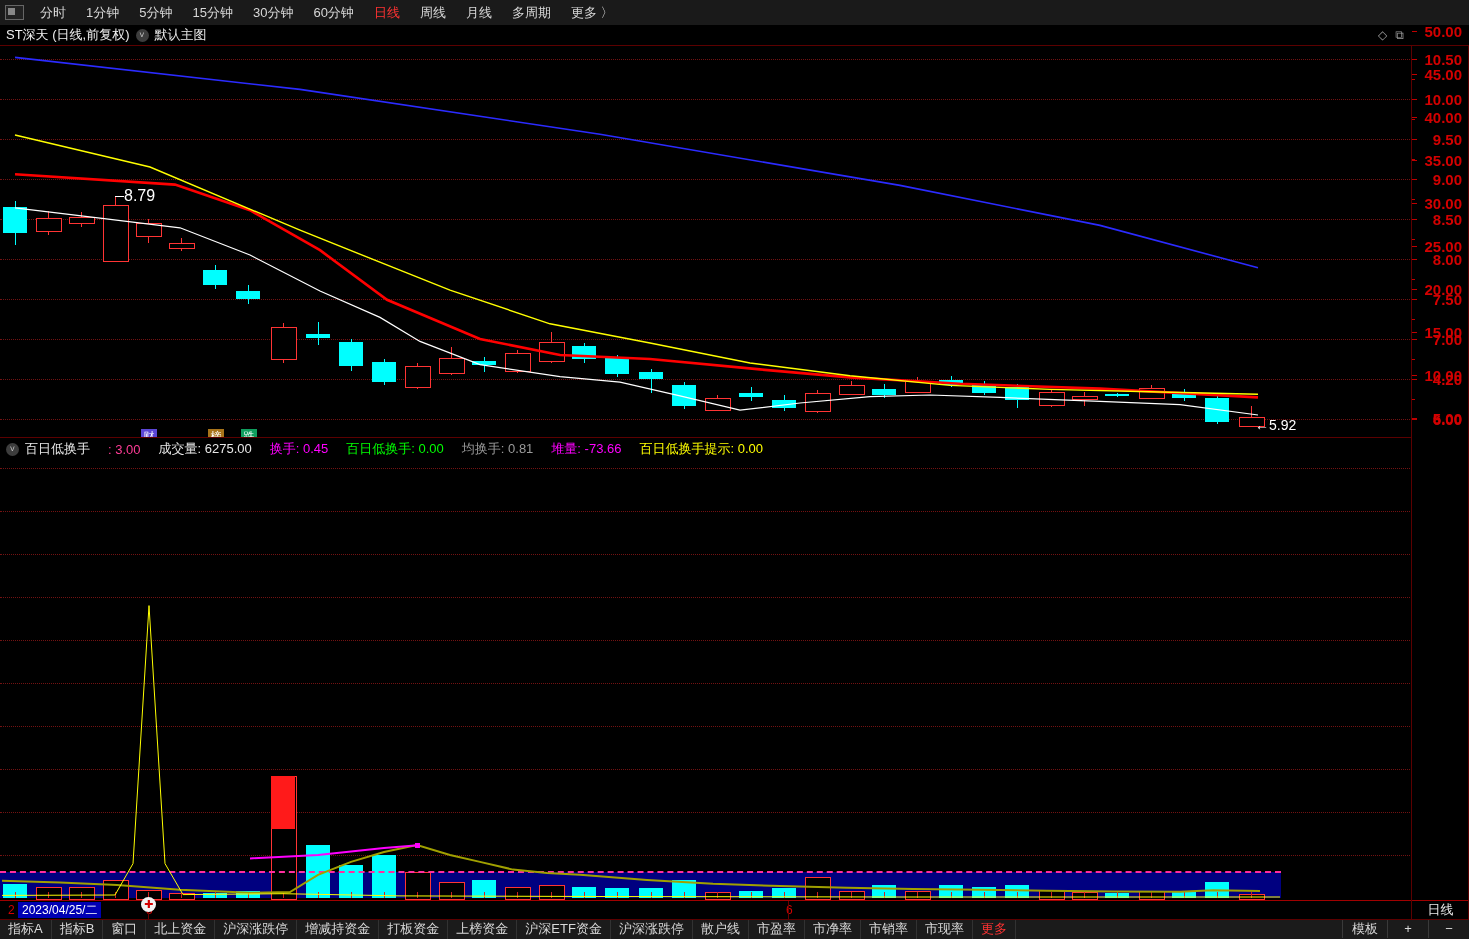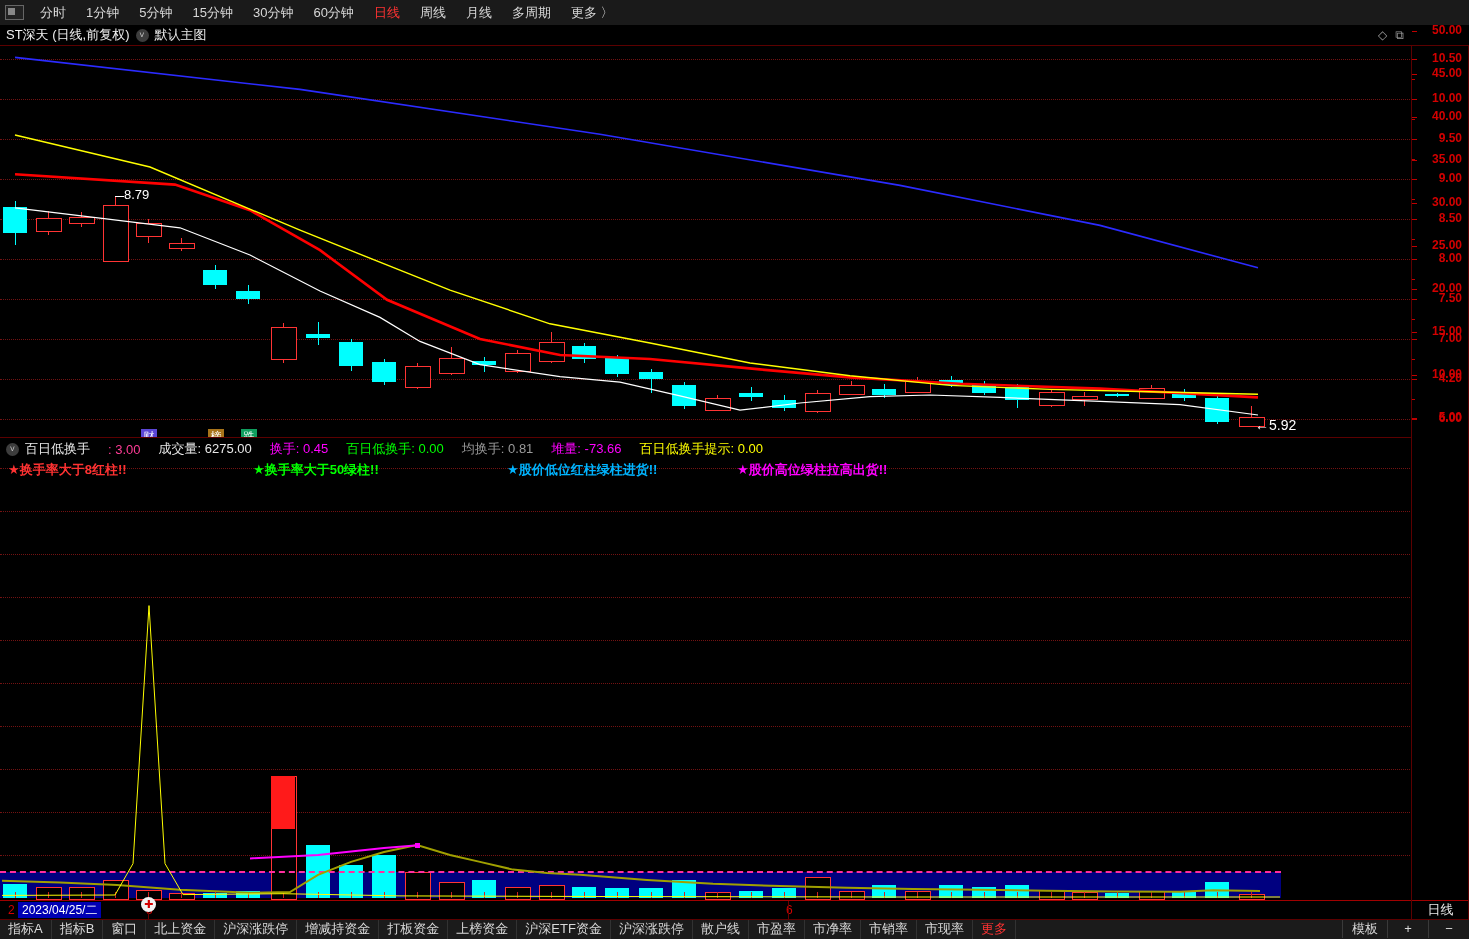--- a/index.html
+++ b/index.html
@@ -21,35 +21,35 @@
              font-size:9px;line-height:12px;text-align:center;margin:0 6px;flex:0 0 auto}
   .legend-item{margin-right:14px;white-space:nowrap}
   #info-icons{position:absolute;left:1378px;top:0;height:20px;display:flex;align-items:center;gap:8px;color:#9a9a9a;font-size:12px}
   
   #main-chart{position:absolute;left:0;top:45px;width:1412px;height:392px;overflow:hidden;background:#000}
   #lower-chart{position:absolute;left:0;top:437px;width:1412px;height:464px;overflow:hidden;background:#000}
   .hgrid{position:absolute;left:0;width:1412px;height:0;border-top:1px dotted rgba(255,40,40,.45)}
   .axis-col{position:absolute;left:1412px;width:57px;background:#000}
   #main-axis{top:45px;height:392px}
   #lower-axis{top:437px;height:464px}
-  .axlab{position:absolute;right:7px;color:#d40000;font-size:12px;font-weight:bold;white-space:nowrap}
+  .axlab{position:absolute;right:7px;color:#d40000;font-size:15px;font-weight:bold;white-space:nowrap}
   .tickmk{position:absolute;left:0;width:5px;height:1px;background:#c00000}
   .wick{position:absolute;width:1px}
   .wick.d{background:#00ffff}.wick.u{background:#ff3434}
   .cbody{position:absolute;width:24px}
   .cbody.d{background:#00ffff}
   .cbody.u{border:1px solid #ff3434;background:#000}
   .vbar{position:absolute;width:24px}
   .vbar.d{background:#00ffff}
   .vbar.u{border:1px solid #ff3434;background:#000}
   .vbar.hi{border:1px solid #ff3434;background:#000}
   .vbar-solid{position:absolute;width:24px;background:#ff1a1a}
   .xtick{position:absolute;width:1px;height:6px;background:#c22}
   svg.lines{position:absolute;left:0;top:0;z-index:4;pointer-events:none}
-  .chart-label{position:absolute;color:#fff;font-size:13px;z-index:5;white-space:nowrap}
+  .chart-label{position:absolute;color:#fff;font-size:16px;z-index:5;white-space:nowrap}
   .tagbox{position:absolute;width:16px;height:15px;font-size:11px;line-height:15px;text-align:center;z-index:5;color:#fff}
   
   #ind-header{position:absolute;left:0;top:2px;height:20px;display:flex;align-items:center;
               font-size:13px;z-index:6;white-space:nowrap}
   .ind-seg{margin-right:18px}
   #signal-row{position:absolute;left:0;top:24px;height:18px;width:1412px;z-index:6;font-size:13px}
   .sig{position:absolute;white-space:nowrap;font-weight:bold}
   
   #datebar{position:absolute;left:0;top:901px;width:1412px;height:18px;background:#000;font-size:12px}
   #date-box{position:absolute;left:18px;top:1px;height:16px;padding:0 4px;background:#0000b4;color:#fff;line-height:16px}
@@ -241,26 +241,20 @@
     <span class="circle-ic">˅</span>
   <span class="ind-seg" style="color: rgb(232, 232, 232);">百日低换手</span>
       <span class="ind-seg" style="color: rgb(255, 60, 150);">  : 3.00</span>
       <span class="ind-seg" style="color: rgb(232, 232, 232);">成交量: 6275.00</span>
       <span class="ind-seg" style="color: rgb(255, 0, 255);">换手: 0.45</span>
       <span class="ind-seg" style="color: rgb(0, 255, 0);">百日低换手: 0.00</span>
       <span class="ind-seg" style="color: rgb(154, 154, 154);">均换手: 0.81</span>
       <span class="ind-seg" style="color: rgb(255, 0, 255);">堆量: -73.66</span>
       <span class="ind-seg" style="color: rgb(255, 255, 0);">百日低换手提示: 0.00</span>
     </div>
-  <div id="signal-row">
-      <span class="sig" style="color: rgb(255, 50, 50); left: 8px;">★换手率大于8红柱!!</span>
-      <span class="sig" style="color: rgb(0, 255, 0); left: 253px;">★换手率大于50绿柱!!</span>
-      <span class="sig" style="color: rgb(0, 180, 255); left: 507px;">★股价低位红柱绿柱进货!!</span>
-      <span class="sig" style="color: rgb(255, 0, 255); left: 737px;">★股价高位绿柱拉高出货!!</span>
-    </div>
 <div class="hgrid" style="top: 31px;"></div>
     <div class="hgrid" style="top: 74px;"></div>
     <div class="hgrid" style="top: 117px;"></div>
     <div class="hgrid" style="top: 160px;"></div>
     <div class="hgrid" style="top: 203px;"></div>
     <div class="hgrid" style="top: 246px;"></div>
     <div class="hgrid" style="top: 289px;"></div>
     <div class="hgrid" style="top: 332px;"></div>
     <div class="hgrid" style="top: 375px;"></div>
     <div class="hgrid" style="top: 418px;"></div>

